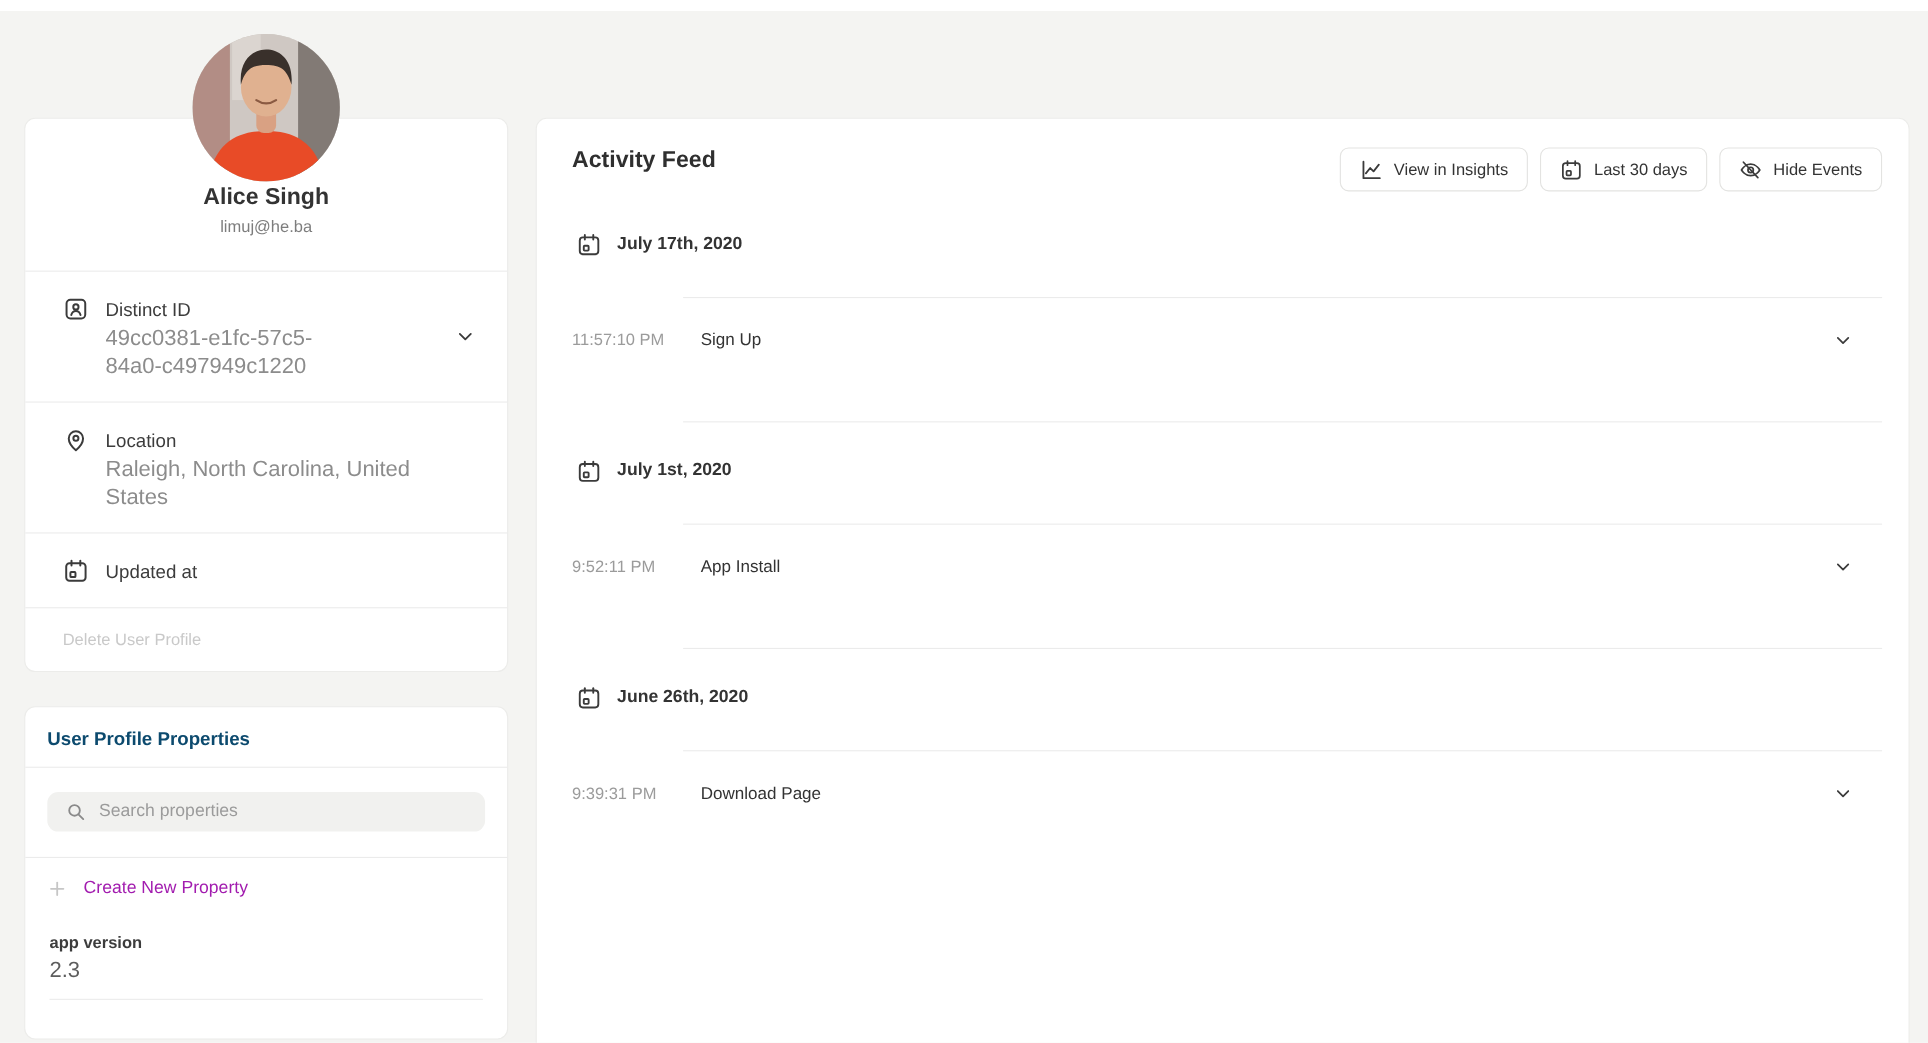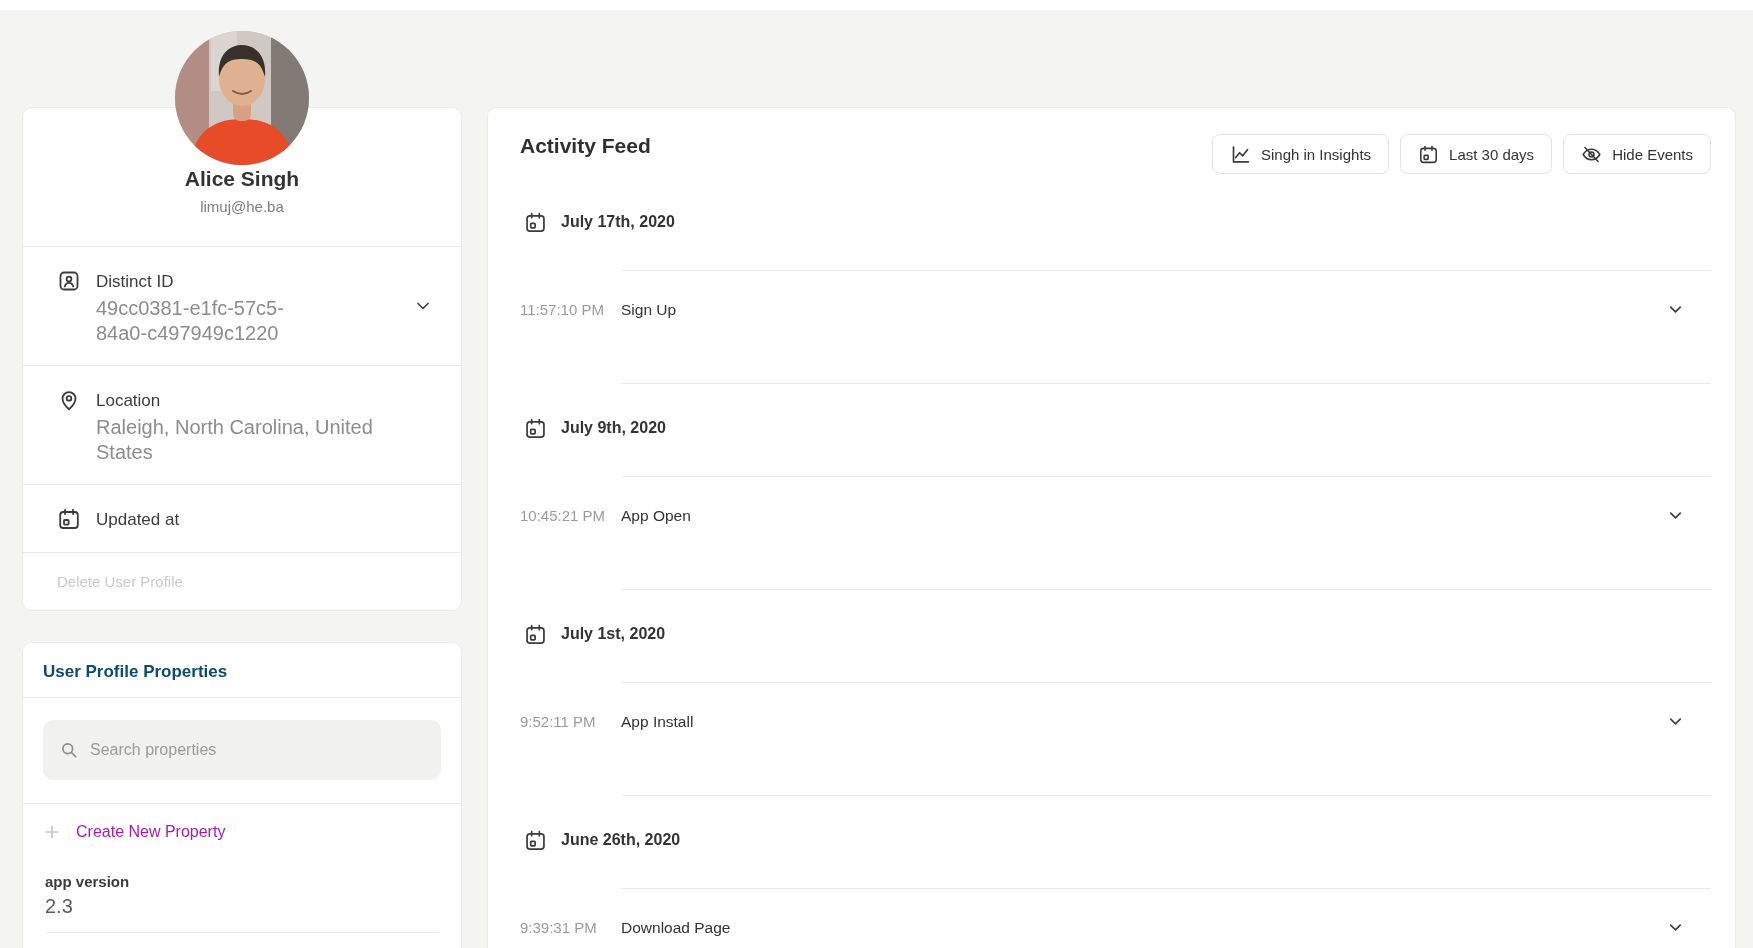--- a/index.html
+++ b/index.html
@@ -35,21 +35,21 @@
   .field-value { font-size:20px; color:#8c8c8c; line-height:25px; margin-top:1px; }
   .field-chevron { position:absolute; right:28px; top:50%; transform:translateY(-50%); cursor:pointer; }
 
   .delete-row { padding:20px 34px; font-size:15px; color:#c9c9c9; cursor:pointer; }
 
   .props-card { margin-top:31px; padding-bottom:20px; }
   .props-title { padding:19px 20px 15px; font-size:17px; font-weight:bold; color:#0c4a6e; }
   .search-section { padding:22px 20px 23px; }
   .search-box {
     display:flex; align-items:center; gap:11px;
-    background:#f1f1ef; border-radius:10px; height:60px; padding:0 16px;
+    background:#f1f1ef; border-radius:10px; height:36px; padding:0 16px;
   }
   .search-box input {
     border:none; outline:none; background:transparent; flex:1;
     font-family:"Liberation Sans", sans-serif; font-size:16px; color:#3b3b3b;
   }
   .search-box input::placeholder { color:#9b9b9b; }
   .create-row { padding:19px 20px; display:flex; align-items:center; gap:15px;
     font-size:16px; color:#a21caf; cursor:pointer; }
   .prop-item { padding:10px 22px 15px; }
   .prop-name { font-size:15px; font-weight:bold; color:#3c3c3c; line-height:24px; }
@@ -65,21 +65,21 @@
     display:flex; align-items:center; gap:10px; height:40px; padding:0 17px;
     background:#ffffff; border:1px solid #e3e3e1; border-radius:8px;
     font-family:"Liberation Sans", sans-serif; font-size:15px; color:#333333; cursor:pointer;
   }
   .date-group { margin-top:31px; }
   .date-header { display:flex; align-items:center; gap:14px; padding-left:4px; height:26px; }
   .date-label { font-size:16px; font-weight:bold; color:#333333; }
   .feed-divider { height:1px; background:#ebebeb; margin-left:101px; margin-top:35px; }
   .event-row { display:flex; align-items:center; padding:29px 0; cursor:pointer; }
   .event-time { width:101px; flex:0 0 101px; font-size:15px; color:#9b9b9b; }
-  .event-name { flex:1; font-size:15.5px; color:#333333; }
+  .event-name { flex:1; font-size:15.5px; color:#333333;margin-left:16px; }
   .event-chevron { margin-right:26px; cursor:pointer; display:flex; }
 
   svg.icon { display:block; }
 </style>
 </head>
 <body>
 
 <svg width="0" height="0" style="position:absolute">
   <defs>
     <g id="def-calendar" fill="none" stroke="#3b3b3b" stroke-width="1.8" stroke-linecap="round">
@@ -205,21 +205,21 @@
   <div class="feed-header">
     <div class="feed-title">Activity Feed</div>
     <div class="feed-buttons">
       <button class="feed-btn">
         <span>
           <svg class="icon" width="21" height="21" viewBox="0 0 24 24" fill="none" stroke="#3b3b3b" stroke-width="1.9" stroke-linecap="round" stroke-linejoin="round">
             <path d="M4 3.5v17h17"></path>
               <path d="M6.5 15.5l4.5-5.5 3.5 3.5 5.5-7"></path>
           </svg>
         </span>
-        <span>Singh in Insights</span>
+        <span>View in Insights</span>
       </button>
       <button class="feed-btn">
         <span>
           <svg class="icon" width="21" height="21" viewBox="0 0 24 24">
               <use href="#def-calendar"></use>
             </svg>
         </span>
         <span>Last 30 days</span>
       </button>
       <button class="feed-btn">
@@ -251,42 +251,20 @@
     <span class="event-name">Sign Up</span>
     <span class="event-chevron">
       <svg class="icon" width="19" height="19" viewBox="0 0 24 24">
               <use href="#def-chevron"></use>
             </svg>
     </span>
   </div>
   <div class="feed-divider"></div>
 </div>
 
-  <div class="date-group">
-    <div class="date-header">
-      <span>
-        <svg class="icon" width="23" height="23" viewBox="0 0 24 24">
-              <use href="#def-calendar"></use>
-            </svg>
-      </span>
-      <span class="date-label">July 9th, 2020</span>
-    </div>
-    <div class="feed-divider"></div>
-
-  <div class="event-row">
-    <span class="event-time">10:45:21 PM</span>
-    <span class="event-name">App Open</span>
-    <span class="event-chevron">
-      <svg class="icon" width="19" height="19" viewBox="0 0 24 24">
-              <use href="#def-chevron"></use>
-            </svg>
-    </span>
-  </div>
-  <div class="feed-divider"></div>
-</div>
 
   <div class="date-group">
     <div class="date-header">
       <span>
         <svg class="icon" width="23" height="23" viewBox="0 0 24 24">
               <use href="#def-calendar"></use>
             </svg>
       </span>
       <span class="date-label">July 1st, 2020</span>
     </div>

